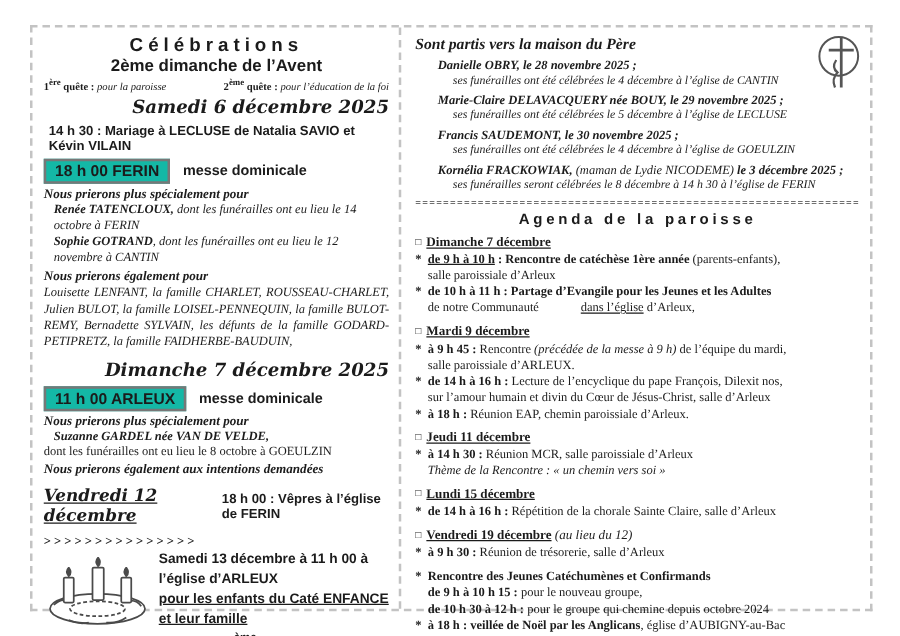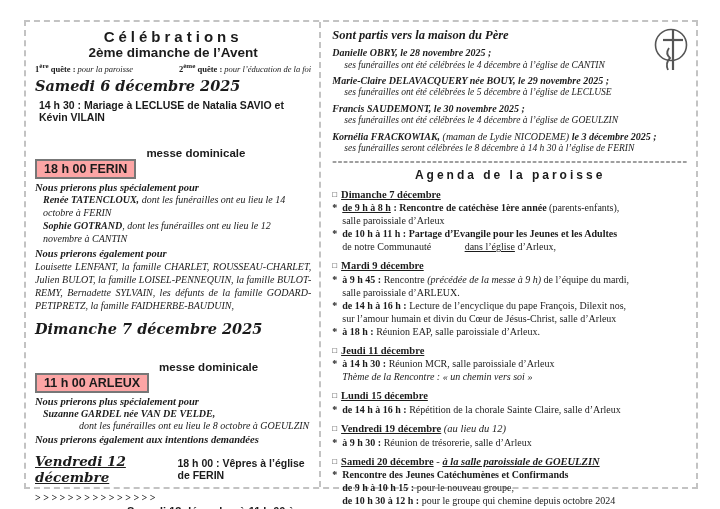--- a/index.html
+++ b/index.html
@@ -18,43 +18,43 @@
   .sg-bu{font-weight:bold;text-decoration:underline;margin-top:24px;}
   .sg-biu{font-weight:bold;font-style:italic;text-decoration:underline;}
 
   
   .l-title{text-align:center;font-family:"Liberation Sans",sans-serif;font-weight:bold;
            font-size:15px;letter-spacing:4px;margin-top:2px;}
   .l-subtitle{text-align:center;font-family:"Liberation Sans",sans-serif;font-weight:bold;font-size:13.5px;}
   .quete-row{display:flex;justify-content:space-between;font-size:8.5px;margin-top:2px;}
   .q-label{font-weight:bold;}
   .q-val{font-style:italic;}
-  .script-h{text-align:left;font-family:"DejaVu Serif",serif;font-style:italic;font-weight:bold;
+  .script-h{text-align:right;font-family:"DejaVu Serif",serif;font-style:italic;font-weight:bold;
             font-size:14.5px;margin:3px 0 2px;}
   .wedding{font-family:"Liberation Sans",sans-serif;font-weight:bold;font-size:10.5px;margin:5px 4px 4px;}
   .time-row{display:flex;align-items:center;gap:10px;margin:4px 0 3px;}
   .time-box{border:2px solid #777;padding:1px 7px;font-family:"Liberation Sans",sans-serif;
-            font-weight:bold;font-size:12.5px;background:#fca5a5;margin-top:32px;}
+            font-weight:bold;font-size:12.5px;background:#14b8a6;}
   .mass{font-family:"Liberation Sans",sans-serif;font-weight:bold;font-size:11.5px;}
   .pray-title{font-weight:bold;font-style:italic;font-size:10.5px;margin-top:3px;}
   .pray-line{font-size:10px;padding-left:8px;line-height:1.3;}
   .families{font-style:italic;font-size:10px;line-height:1.3;text-align:justify;margin-top:1px;}
-  .detail-right{font-style:italic;font-size:10px;text-align:right;padding-right:2px;}
+  .detail-right{font-size:10px;text-align:left;padding-right:2px;}
   .fri-row{display:flex;gap:14px;align-items:center;margin-top:8px;}
   .fri-date{font-family:"DejaVu Serif",serif;font-style:italic;font-weight:bold;font-size:13.5px;
             text-decoration:underline;}
   .fri-event{font-family:"Liberation Sans",sans-serif;font-weight:bold;font-size:10.5px;}
   .chevrons{font-weight:bold;font-size:10px;letter-spacing:2.5px;margin-top:7px;}
   .sat13{display:flex;gap:6px;align-items:flex-start;margin-top:1px;}
   .sat13-text{font-family:"Liberation Sans",sans-serif;font-weight:bold;font-size:11px;line-height:1.45;}
   .sat13-l2{text-decoration:underline;}
 
   
   .dep-h{font-weight:bold;font-style:italic;font-size:12.5px;margin-top:2px;}
-  .entry{margin-top:4px;}
+  .entry{margin-top:4px;margin-left:18px;}
   .entry-name{font-size:10px;line-height:1.25;}
   .entry-detail{font-style:italic;font-size:9.5px;padding-left:12px;line-height:1.2;}
   .separator{font-size:8px;font-weight:bold;color:#444;white-space:nowrap;overflow:hidden;
              margin:3px 0 1px;letter-spacing:1px;}
   .agenda-h{text-align:center;font-family:"Liberation Sans",sans-serif;font-weight:bold;
             font-size:12px;letter-spacing:3px;margin:0 0 2px;}
   .day{margin-top:6px;font-size:10px;line-height:1.3;}
   .day-title{font-size:10.5px;}
   .day-bullet{font-size:8px;margin-right:4px;position:relative;top:-1px;}
   .item-line{display:flex;}
@@ -168,21 +168,21 @@
       </div>
 
     <div class="separator">================================================================</div>
 
     <div class="agenda-h">Agenda de la paroisse</div>
     <div id="agenda-days">
         <div class="day">
           <div class="day-title"><span class="day-bullet">□</span><span class="sg-bu">Dimanche 7 décembre</span></div>
           <div class="item-line">
             <span class="marker">*</span>
-            <span class="line-body"><span class="sg-bu">de 9 h à 8 h</span><span class="sg-b"> : Rencontre de catéchèse 1ère année</span><span class="sg-n">  (parents-enfants),</span></span>
+            <span class="line-body"><span class="sg-bu">de 9 h à 10 h</span><span class="sg-b"> : Rencontre de catéchèse 1ère année</span><span class="sg-n">  (parents-enfants),</span></span>
           </div>
           <div class="item-line">
             <span class="marker"></span>
             <span class="line-body"><span class="sg-n">salle paroissiale d’Arleux</span></span>
           </div>
           <div class="item-line">
             <span class="marker">*</span>
             <span class="line-body"><span class="sg-b">de 10 h à 11 h : Partage d’Evangile pour les Jeunes et les Adultes</span></span>
           </div>
           <div class="item-line">
@@ -203,21 +203,21 @@
           <div class="item-line">
             <span class="marker">*</span>
             <span class="line-body"><span class="sg-b">de 14 h à 16 h : </span><span class="sg-n">Lecture de l’encyclique du pape François, Dilexit nos,</span></span>
           </div>
           <div class="item-line">
             <span class="marker"></span>
             <span class="line-body"><span class="sg-n">sur l’amour humain et divin du Cœur de Jésus-Christ, salle d’Arleux</span></span>
           </div>
           <div class="item-line">
             <span class="marker">*</span>
-            <span class="line-body"><span class="sg-b">à 18 h : </span><span class="sg-n">Réunion EAP, salle paroissiale d’Arleux.</span></span>
+            <span class="line-body"><span class="sg-b">à 18 h : </span><span class="sg-n">Réunion EAP, chemin paroissiale d’Arleux.</span></span>
           </div>
         </div>
         <div class="day">
           <div class="day-title"><span class="day-bullet">□</span><span class="sg-bu">Jeudi 11 décembre</span></div>
           <div class="item-line">
             <span class="marker">*</span>
             <span class="line-body"><span class="sg-b">à  14 h 30 : </span><span class="sg-n">Réunion MCR, salle paroissiale d’Arleux</span></span>
           </div>
           <div class="item-line">
             <span class="marker"></span>
@@ -232,21 +232,20 @@
           </div>
         </div>
         <div class="day">
           <div class="day-title"><span class="day-bullet">□</span><span class="sg-bu">Vendredi 19 décembre</span><span class="sg-i"> (au lieu du 12)</span></div>
           <div class="item-line">
             <span class="marker">*</span>
             <span class="line-body"><span class="sg-b">à  9 h 30 : </span><span class="sg-n">Réunion de trésorerie, salle d’Arleux</span></span>
           </div>
         </div>
         <div class="day">
-          <div class="day-title"><span class="day-bullet">□</span><span class="sg-bu">Samedi 20 décembre</span><span class="sg-n">   -  </span><span class="sg-biu">à la salle paroissiale de GOEULZIN</span></div>
           <div class="item-line">
             <span class="marker">*</span>
             <span class="line-body"><span class="sg-b">Rencontre des Jeunes Catéchumènes et Confirmands</span></span>
           </div>
           <div class="item-line">
             <span class="marker"></span>
             <span class="line-body"><span class="sg-b">de 9 h à 10 h 15 : </span><span class="sg-n">pour le nouveau groupe,</span></span>
           </div>
           <div class="item-line">
             <span class="marker"></span>

